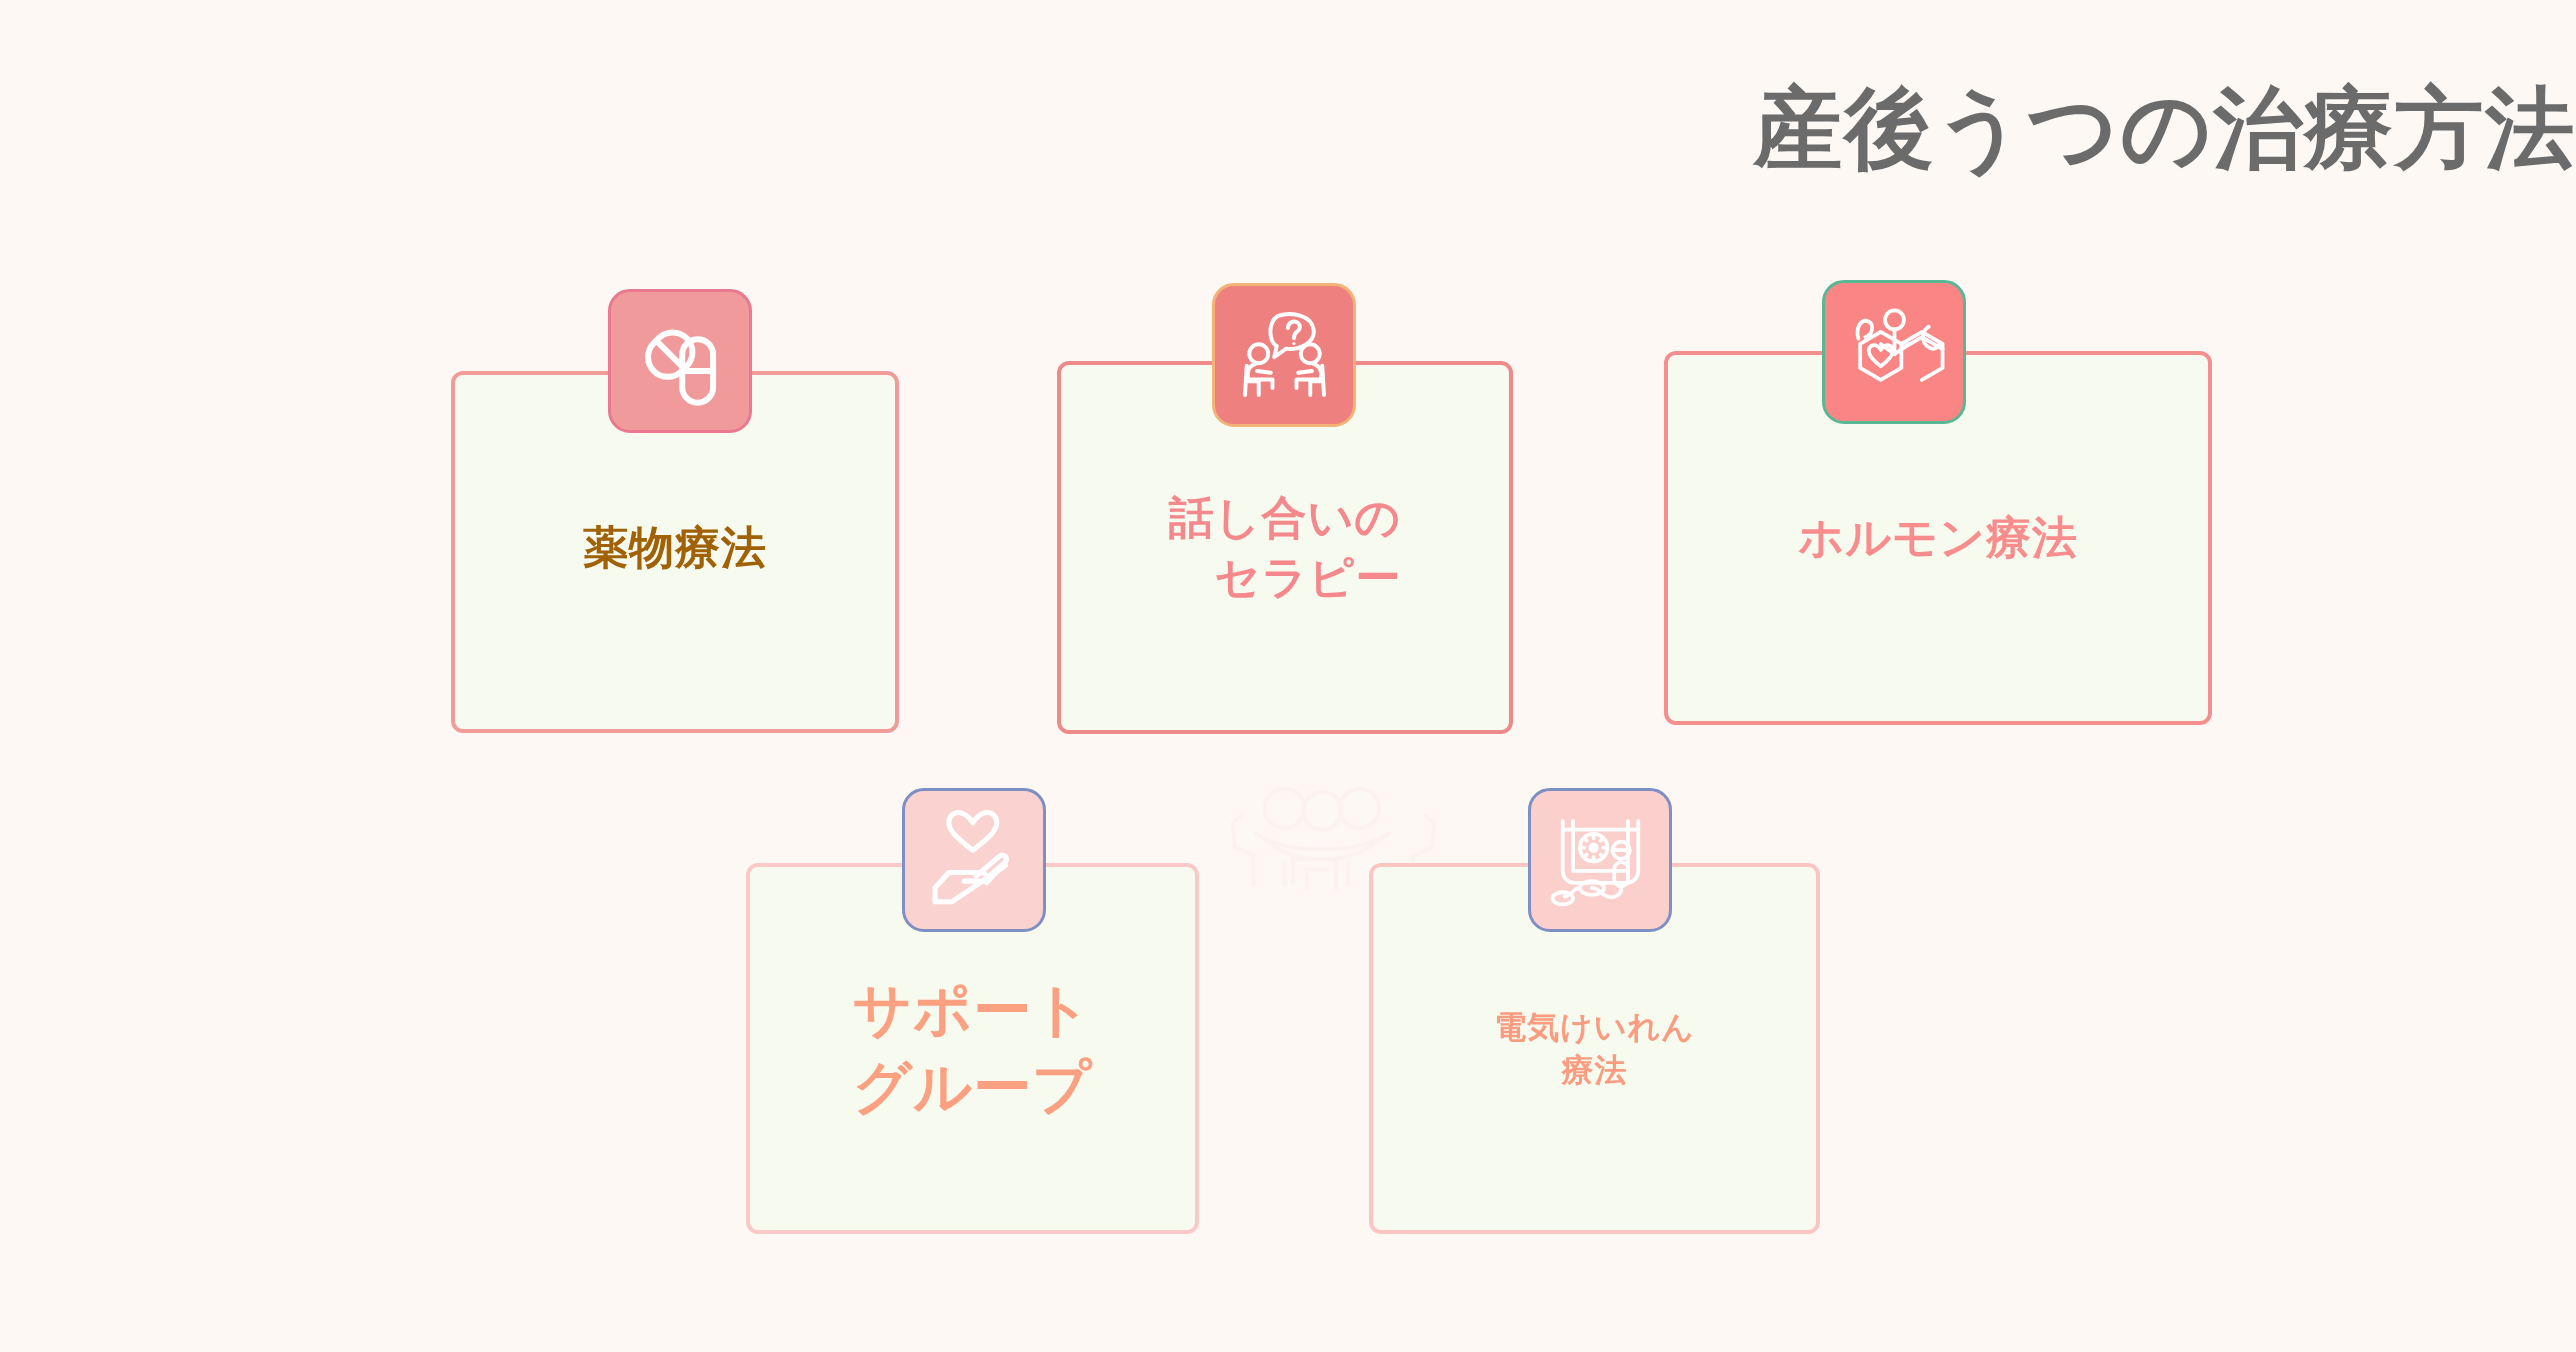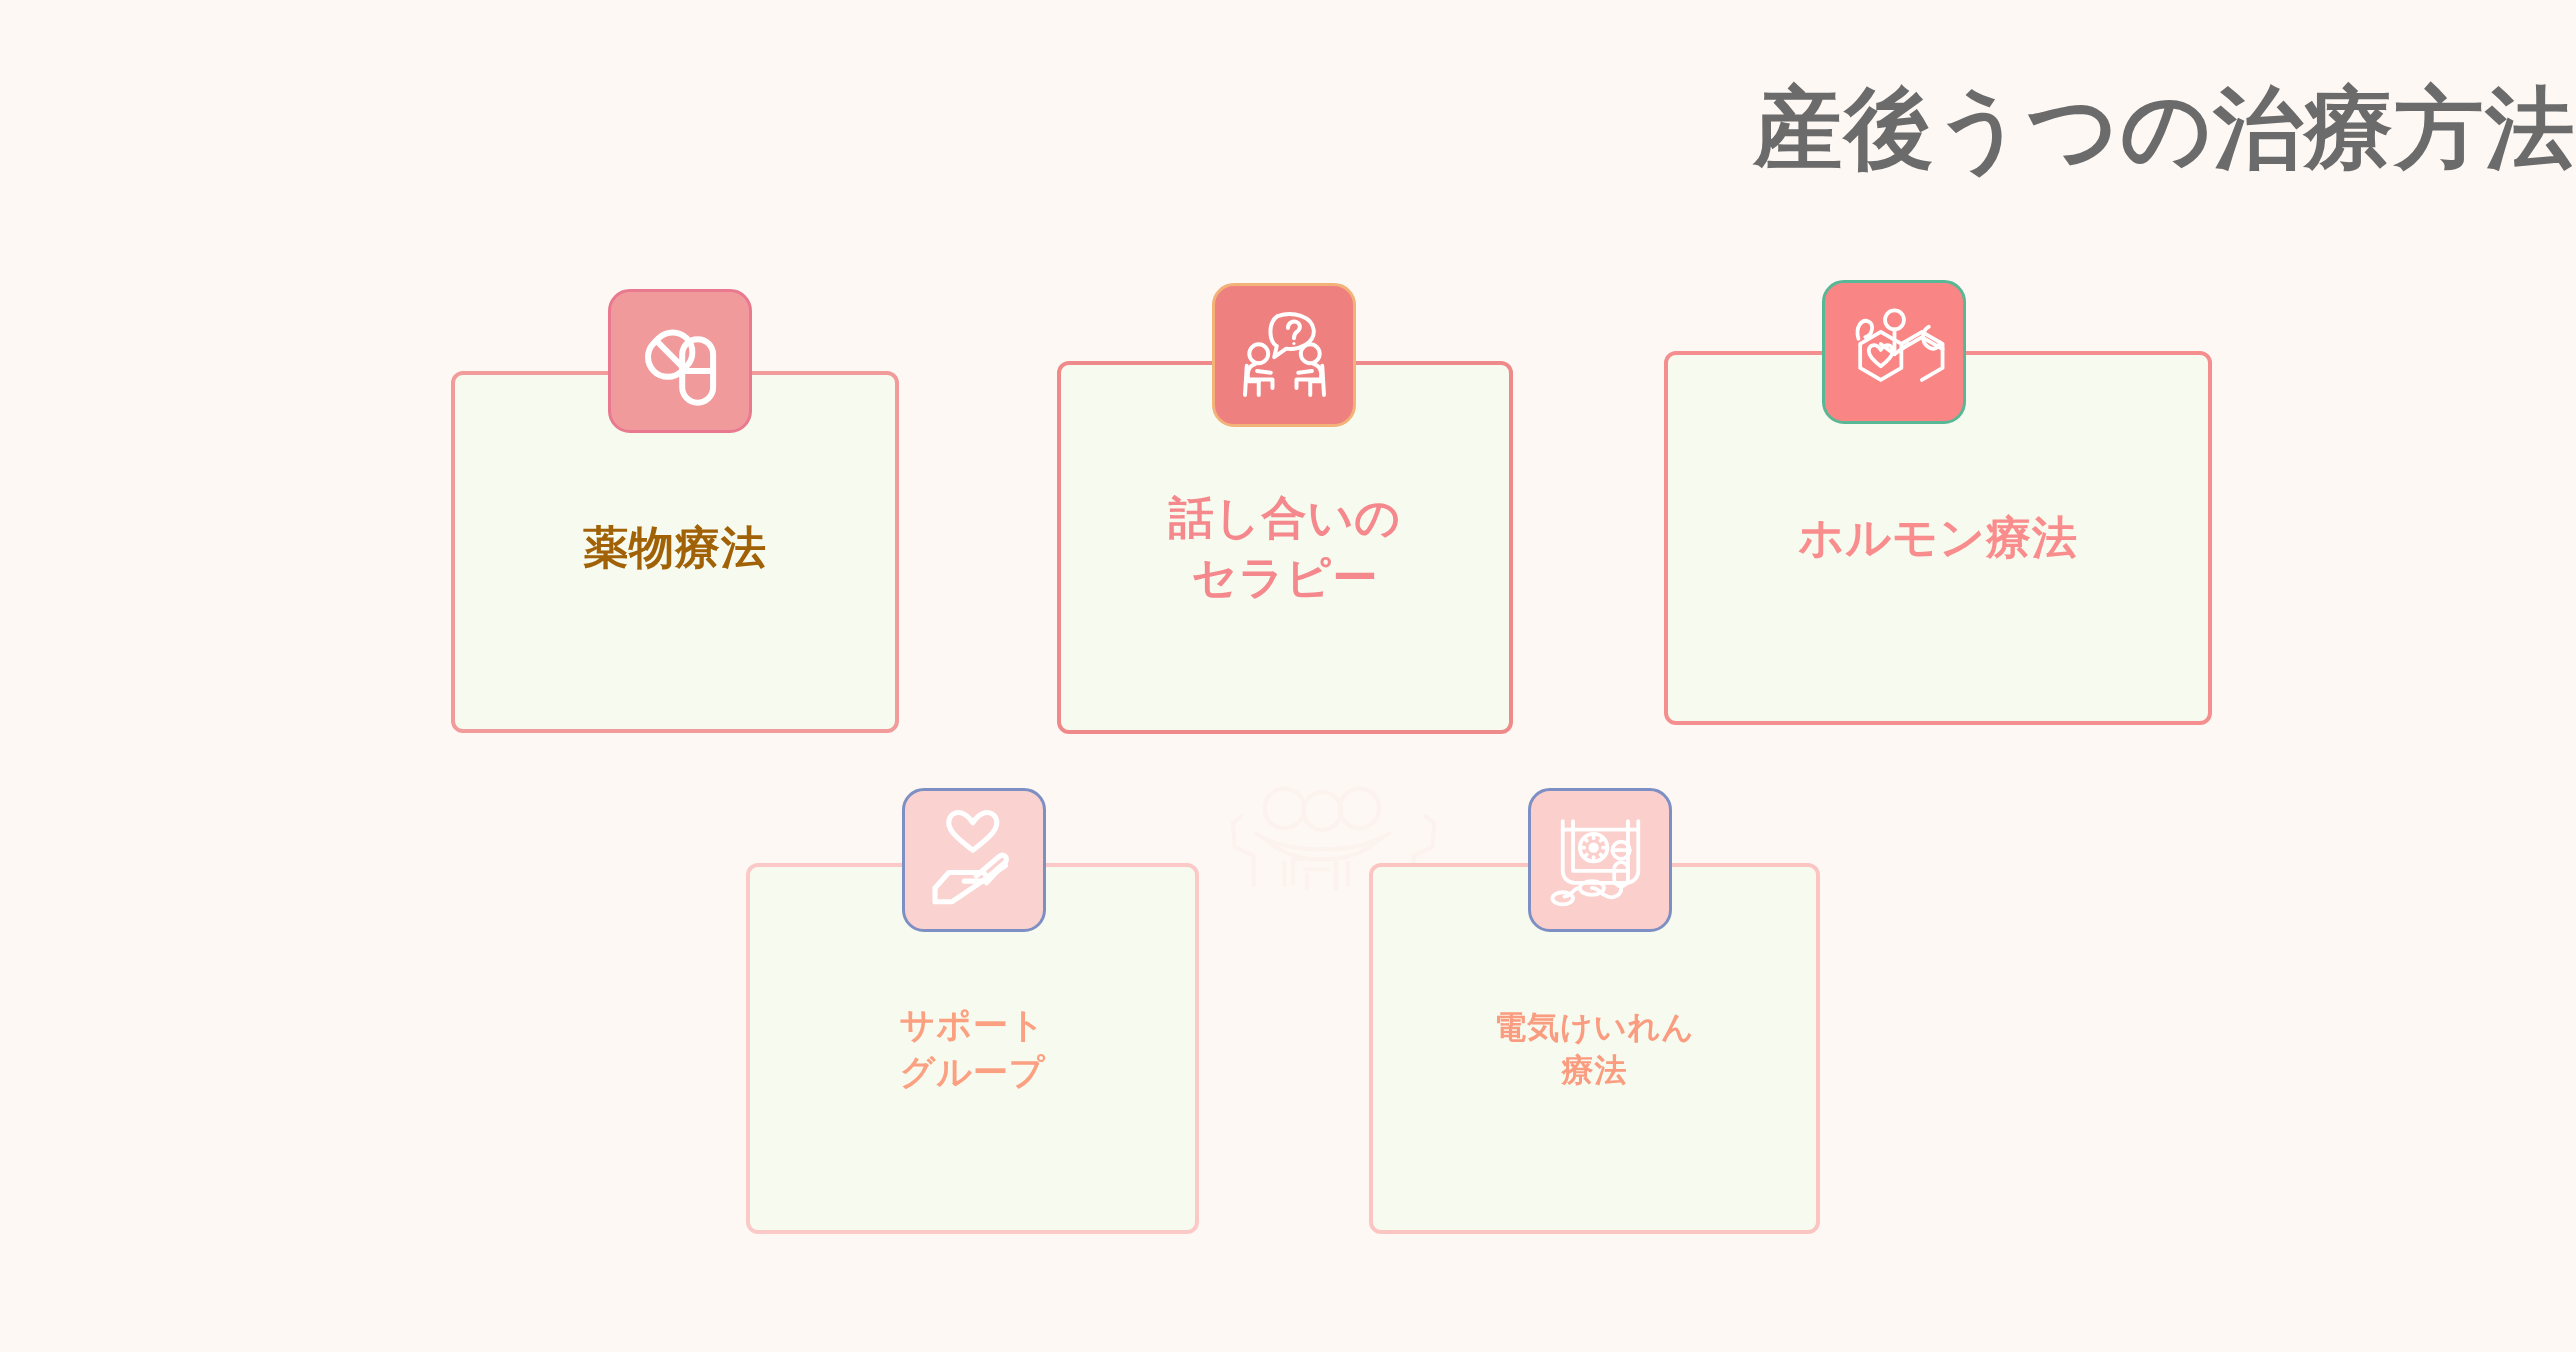--- a/index.html
+++ b/index.html
@@ -90,23 +90,23 @@
   }
 
   
   #card-1 { left: 451px;  top: 371px;  width: 448px; height: 362px; border-color: #f19b9b; }
   #card-2 { left: 1057px; top: 361px;  width: 456px; height: 373px; border-color: #ef8a8a; }
   #card-3 { left: 1664px; top: 351px;  width: 548px; height: 374px; border-color: #f58e8e; }
   #card-4 { left: 746px;  top: 863px; width: 453px; height: 371px; border-color: #fbc9c7; }
   #card-5 { left: 1369px; top: 863px; width: 451px; height: 371px; border-color: #fbc5c2; }
 
   #card-1 .card-label { font-size: 45px; color: #a16207; font-family: Liberation Mono, monospace; }
-  #card-2 .card-label { font-size: 45px; color: #f5888c; }
+  #card-2 .card-label { font-size: 45px; color: #f5888c; text-align: right; }
   #card-3 .card-label { font-size: 45px; color: #f98d8d; }
-  #card-4 .card-label { font-size: 35px; color: #fba182; }
+  #card-4 .card-label { font-size: 58px; color: #fba182; }
   #card-5 .card-label { font-size: 32px; color: #fa9c80; }
 
   #badge-1 { left: 608px;  top: 289px;  background: #f19a9c; border-color: #e8798f; }
   #badge-2 { left: 1212px; top: 283px;  background: #ef8080; border-color: #f3b277; }
   #badge-3 { left: 1822px; top: 280px;  background: #fa8585; border-color: #58b795; }
   #badge-4 { left: 902px; top: 788px;  background: #fad2d0; border-color: #7e8fc4; }
   #badge-5 { left: 1528px; top: 788px;  background: #fbcfcc; border-color: #7e8fc4; }
 </style>
 </head>
 <body>

